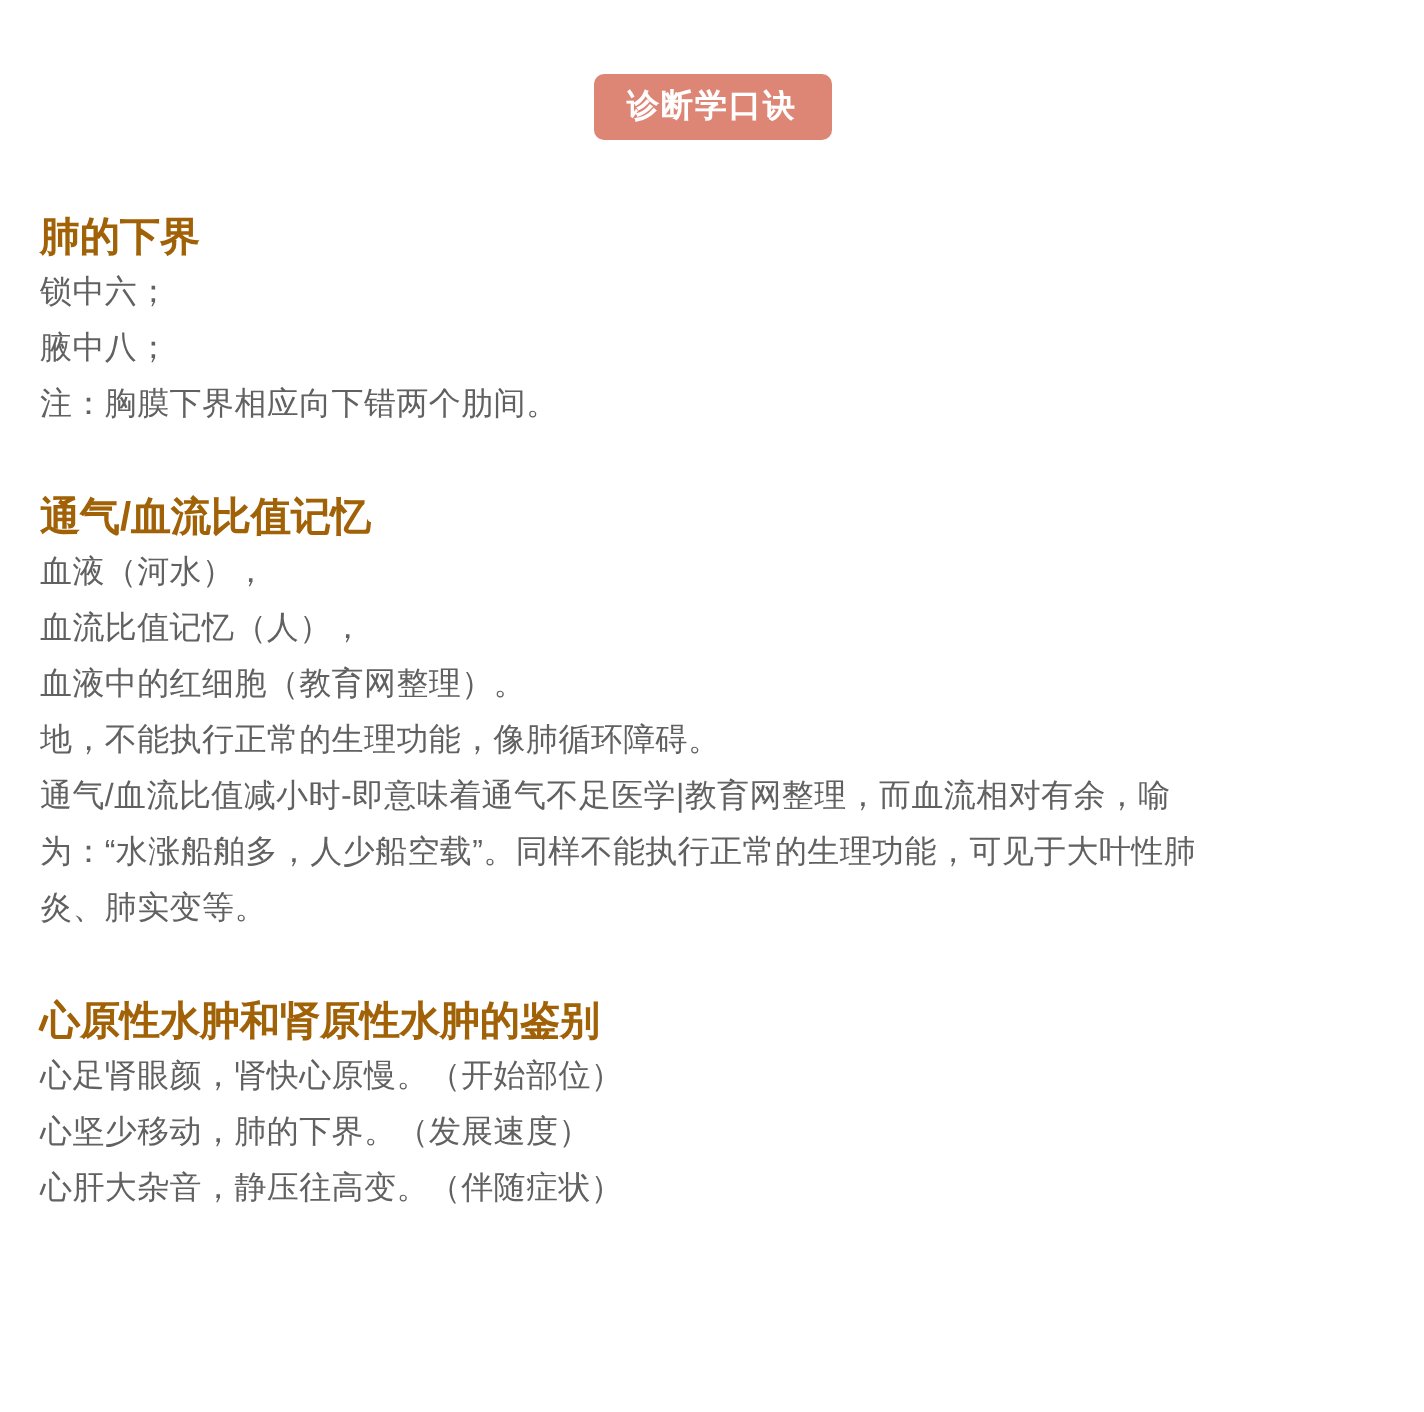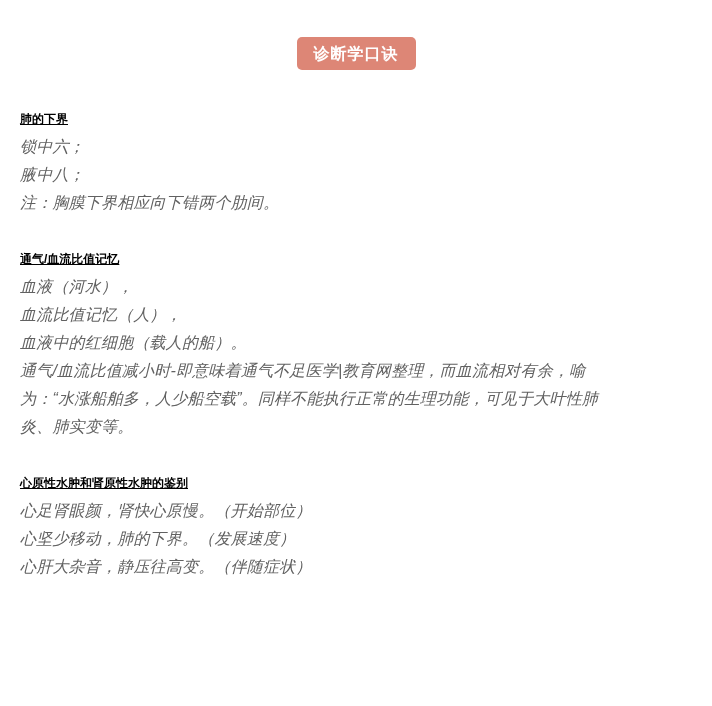--- a/index.html
+++ b/index.html
@@ -35,32 +35,30 @@
   .content {
     margin-top: 35px;
     color: #616161;
     font-size: 16px;
   }
   .section + .section {
     margin-top: 28px;
   }
   .heading {
     margin: 0;
-    font-size: 12px;
+    font-size: 20px;
     font-weight: bold;
-    color: #000000;
+    color: #a16207;
     line-height: 28px;
     white-space: nowrap;
-    text-decoration: underline;
   }
   .line {
     line-height: 28px;
     white-space: nowrap;
     letter-spacing: 0.2px;
-    font-style: italic;
   }
 </style>
 </head>
 <body>
 
 <div class="page">
   <div class="badge-row">
     <span class="badge" style="background: rgb(221, 134, 118); color: rgb(255, 255, 255);">诊断学口诀</span>
   </div>
   <div class="content">
@@ -71,21 +69,22 @@
           <div class="line">腋中八；</div>
           <div class="line">注：胸膜下界相应向下错两个肋间。</div>
         </div>
       </section>
 
       <section class="section">
         <h3 class="heading">通气/血流比值记忆</h3>
         <div class="lines">
           <div class="line">血液（河水），</div>
           <div class="line">血流比值记忆（人），</div>
-          <div class="line">血液中的红细胞（载人的船）。</div>
+          <div class="line">血液中的红细胞（教育网整理）。</div>
+          <div class="line">地，不能执行正常的生理功能，像肺循环障碍。</div>
           <div class="line">通气/血流比值减小时-即意味着通气不足医学|教育网整理，而血流相对有余，喻</div>
           <div class="line">为：“水涨船舶多，人少船空载”。同样不能执行正常的生理功能，可见于大叶性肺</div>
           <div class="line">炎、肺实变等。</div>
         </div>
       </section>
 
       <section class="section">
         <h3 class="heading">心原性水肿和肾原性水肿的鉴别</h3>
         <div class="lines">
           <div class="line">心足肾眼颜，肾快心原慢。（开始部位）</div>

